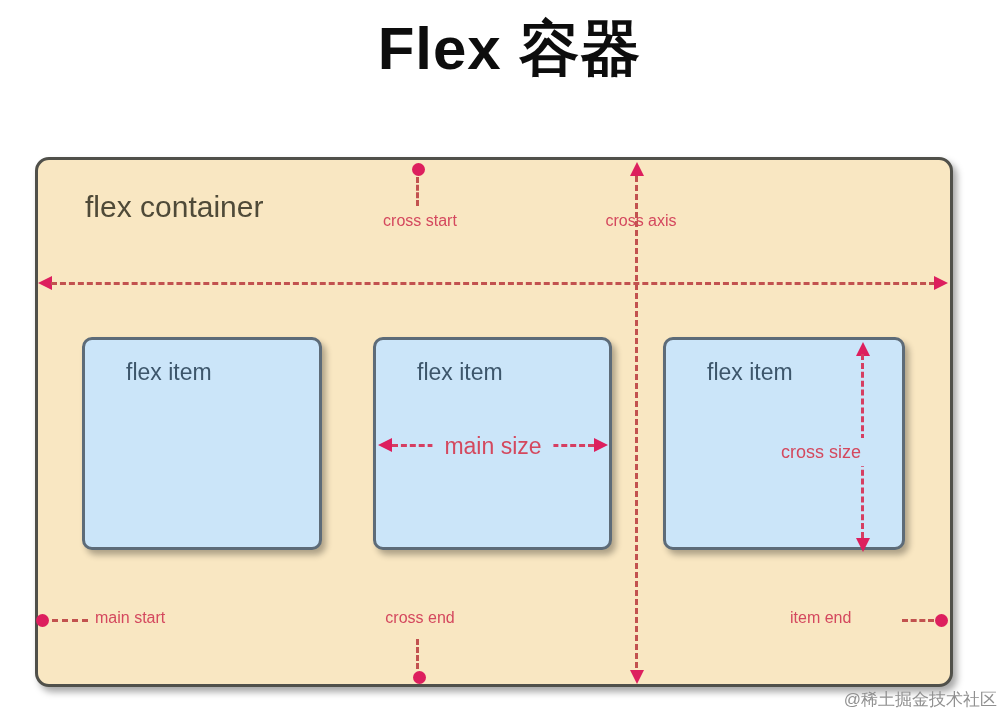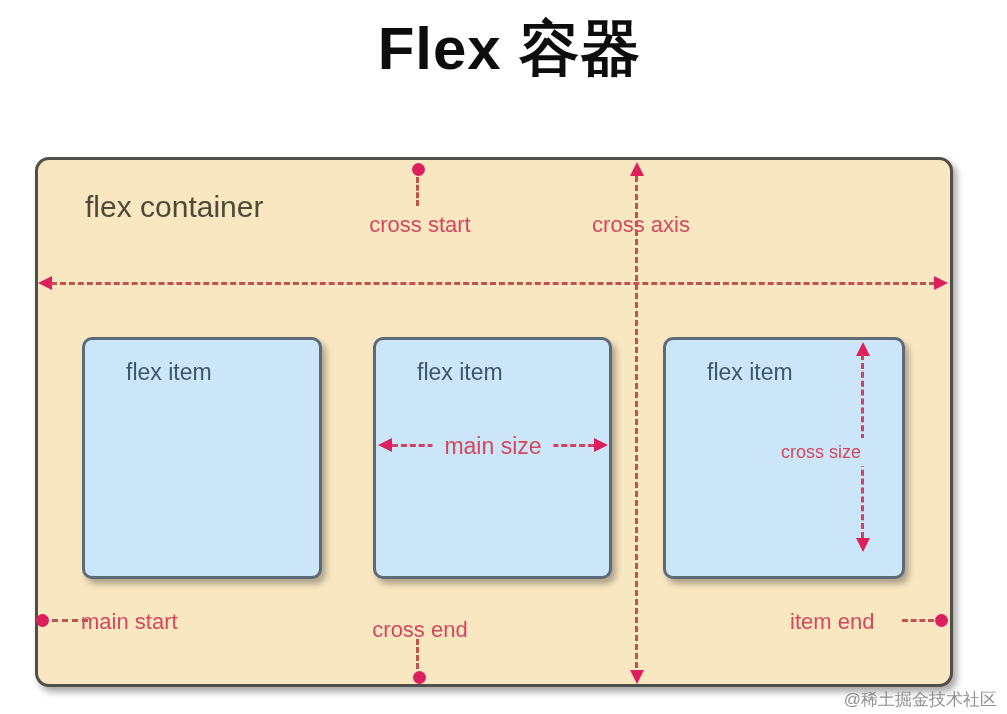--- a/index.html
+++ b/index.html
@@ -29,37 +29,37 @@
     position:absolute;left:35px;top:157px;width:918px;height:530px;
     box-sizing:border-box;background:var(--container-bg);
     border:3px solid var(--container-border);border-radius:14px;
     box-shadow:4px 5px 7px rgba(0,0,0,0.35);
   }
   .fc-label{
     position:absolute;left:47px;top:30px;font-size:30px;color:var(--fc-label);
     white-space:nowrap;
   }
   .redlab{
-    position:absolute;color:var(--labelred);font-size:22px;white-space:nowrap;
+    position:absolute;color:var(--labelred);font-size:16px;white-space:nowrap;
   }
   .centerx{transform:translateX(-50%);}
   .gapbg-cream{background:var(--container-bg);padding:0 16px;height:28px;line-height:28px;}
   .gapbg-blue{background:var(--item-bg);height:28px;line-height:28px;text-align:right;}
   .dot{position:absolute;width:13px;height:13px;border-radius:50%;background:var(--accent);}
   .vline{position:absolute;width:0;border-left:3px dashed var(--axisdash);}
   .hline{position:absolute;height:0;border-top:3px dashed var(--axisdash);}
   .vline.size{border-left-color:var(--sizedash);}
   .hline.size{border-top-color:var(--sizedash);}
   .arr{position:absolute;width:0;height:0;}
   .arr.up{border-left:7px solid transparent;border-right:7px solid transparent;border-bottom:14px solid var(--accent);}
   .arr.down{border-left:7px solid transparent;border-right:7px solid transparent;border-top:14px solid var(--accent);}
   .arr.left{border-top:7px solid transparent;border-bottom:7px solid transparent;border-right:14px solid var(--accent);}
   .arr.right{border-top:7px solid transparent;border-bottom:7px solid transparent;border-left:14px solid var(--accent);}
   .flex-item{
-    position:absolute;top:177px;height:242px;box-sizing:border-box;
+    position:absolute;top:177px;height:213px;box-sizing:border-box;
     background:var(--item-bg);border:3px solid var(--item-border);border-radius:10px;
     box-shadow:4px 5px 6px rgba(0,0,0,0.3);
   }
   .flex-item .item-label{
     position:absolute;left:41px;top:19px;font-size:23px;color:var(--item-label);
     white-space:nowrap;
   }
   .item-1{left:44px;width:240px;}
   .item-2{left:335px;width:239px;}
   .item-3{left:625px;width:242px;}
@@ -107,23 +107,23 @@
     <span class="item-label">flex item</span>
 
     <span class="arr up" style="left:190px;top:2px;"></span>
     <span class="vline size" style="left:195px;top:14px;height:184px;"></span>
     <span class="arr down" style="left:190px;top:198px;"></span>
     <span class="redlab centerx gapbg-blue" style="left:155px;top:98px;padding:0 8px;font-size:18px;">cross size</span>
   </div>
 
   <span class="dot" style="left:-2px;top:454px;"></span>
   <span class="hline" style="left:14px;top:459px;width:36px;"></span>
-  <span class="redlab" style="left:43px;top:449px;">main start</span>
+  <span class="redlab" style="left:57px;top:449px;">main start</span>
 
-  <span class="redlab centerx" style="left:382px;top:449px;margin-top:8px;">cross end</span>
+  <span class="redlab centerx" style="left:382px;top:449px;">cross end</span>
   <span class="vline" style="left:378px;top:479px;height:30px;"></span>
   <span class="dot" style="left:375px;top:511px;"></span>
 
   <span class="redlab" style="left:752px;top:449px;">item end</span>
   <span class="hline" style="left:864px;top:459px;width:32px;"></span>
   <span class="dot" style="left:897px;top:454px;"></span>
 
 </div>
 
 <div class="watermark">@稀土掘金技术社区</div>

